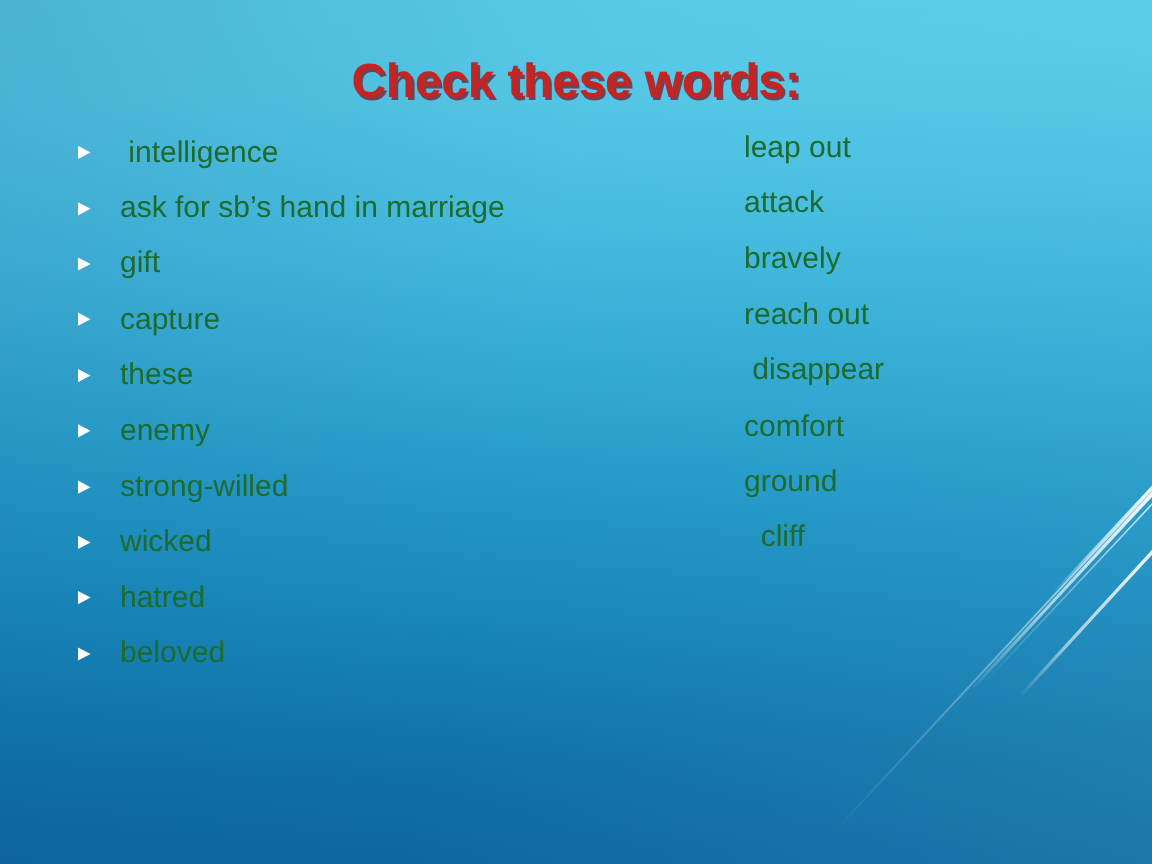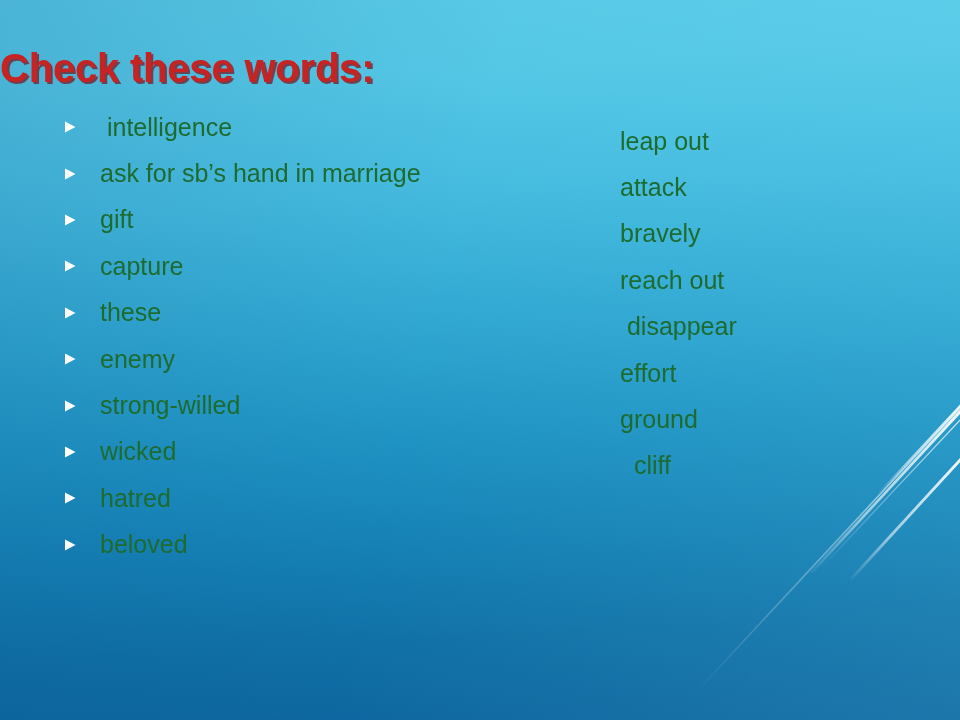--- a/index.html
+++ b/index.html
@@ -39,21 +39,21 @@
     position: absolute;
     inset: 0;
     pointer-events: none;
   }
   
   .title {
     position: absolute;
     left: 0;
     top: 46px;
     width: 960px;
-    text-align: left;
+    text-align: center;
     font-size: 40px;
     font-weight: bold;
     letter-spacing: -0.2px;
     color: #c62423;
     text-shadow: 2px 2px 0 rgba(120,20,30,0.72);
     white-space: nowrap;
   }
   
   .list {
     position: absolute;
@@ -79,21 +79,21 @@
   .item-text {
     font-size: 25px;
     color: #1d6b2e;
     line-height: 1;
     white-space: pre;
   }
   
   .col-right {
     position: absolute;
     left: 620px;
-    top: 118px;
+    top: 100px;
     width: 330px;
   }
   .rrow {
     height: 46.4px;
     display: flex;
     align-items: center;
   }
   .rtext {
     font-size: 25px;
     color: #1d6b2e;
@@ -239,21 +239,21 @@
     <div class="rrow">
       <span class="rtext">bravely</span>
     </div>
     <div class="rrow">
       <span class="rtext">reach out</span>
     </div>
     <div class="rrow">
       <span class="rtext"> disappear</span>
     </div>
     <div class="rrow">
-      <span class="rtext">effort</span>
+      <span class="rtext">comfort</span>
     </div>
     <div class="rrow">
       <span class="rtext">ground</span>
     </div>
     <div class="rrow">
       <span class="rtext">  cliff</span>
     </div>
   </div>
 
 </div>

